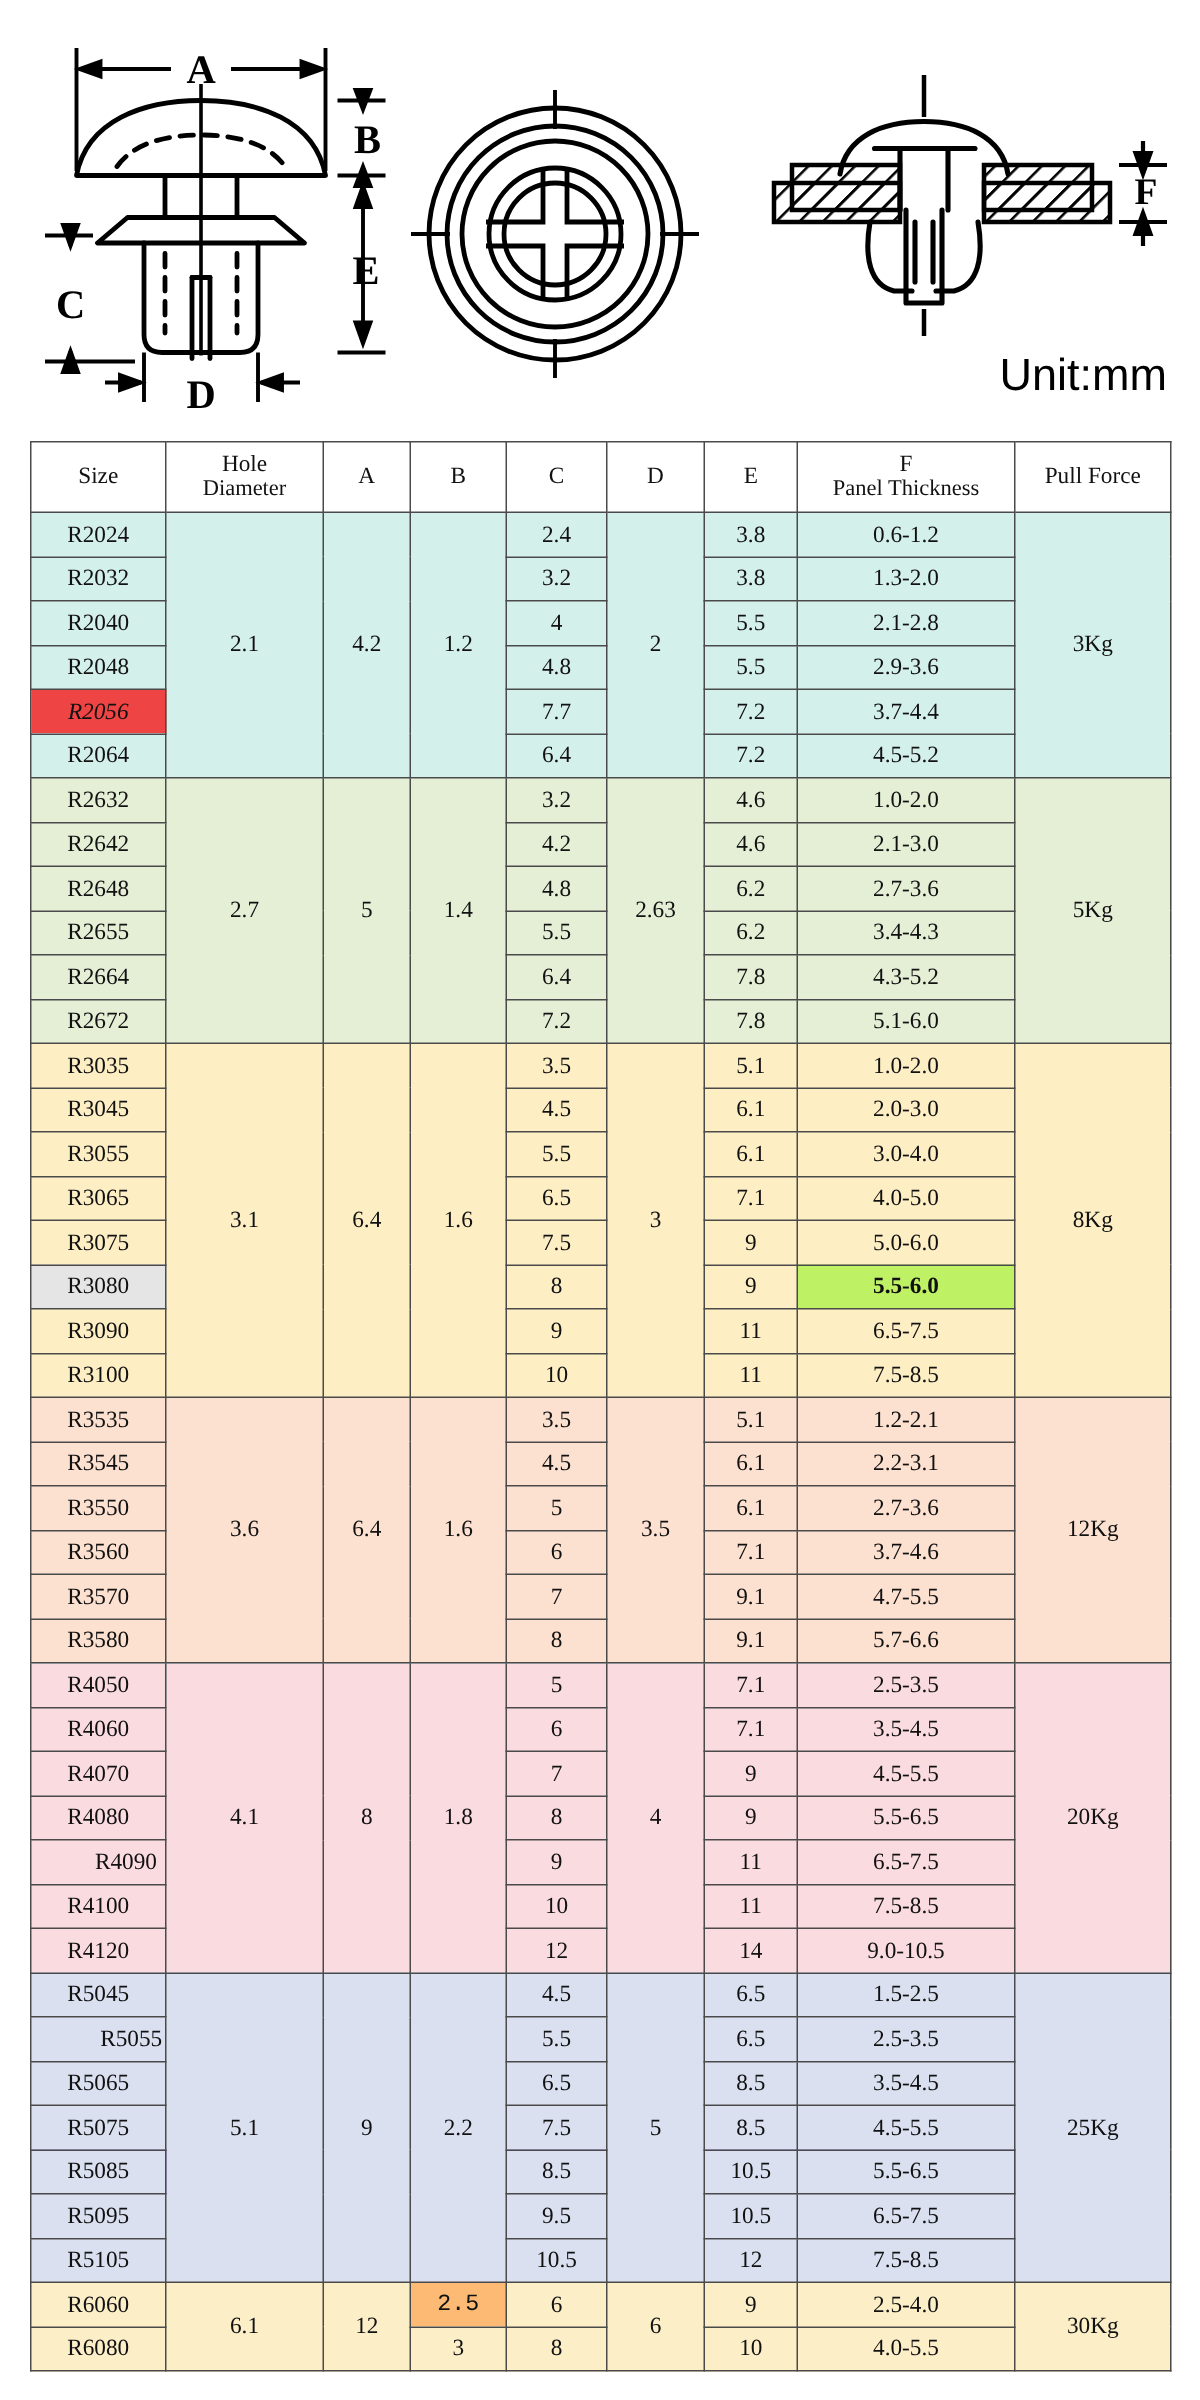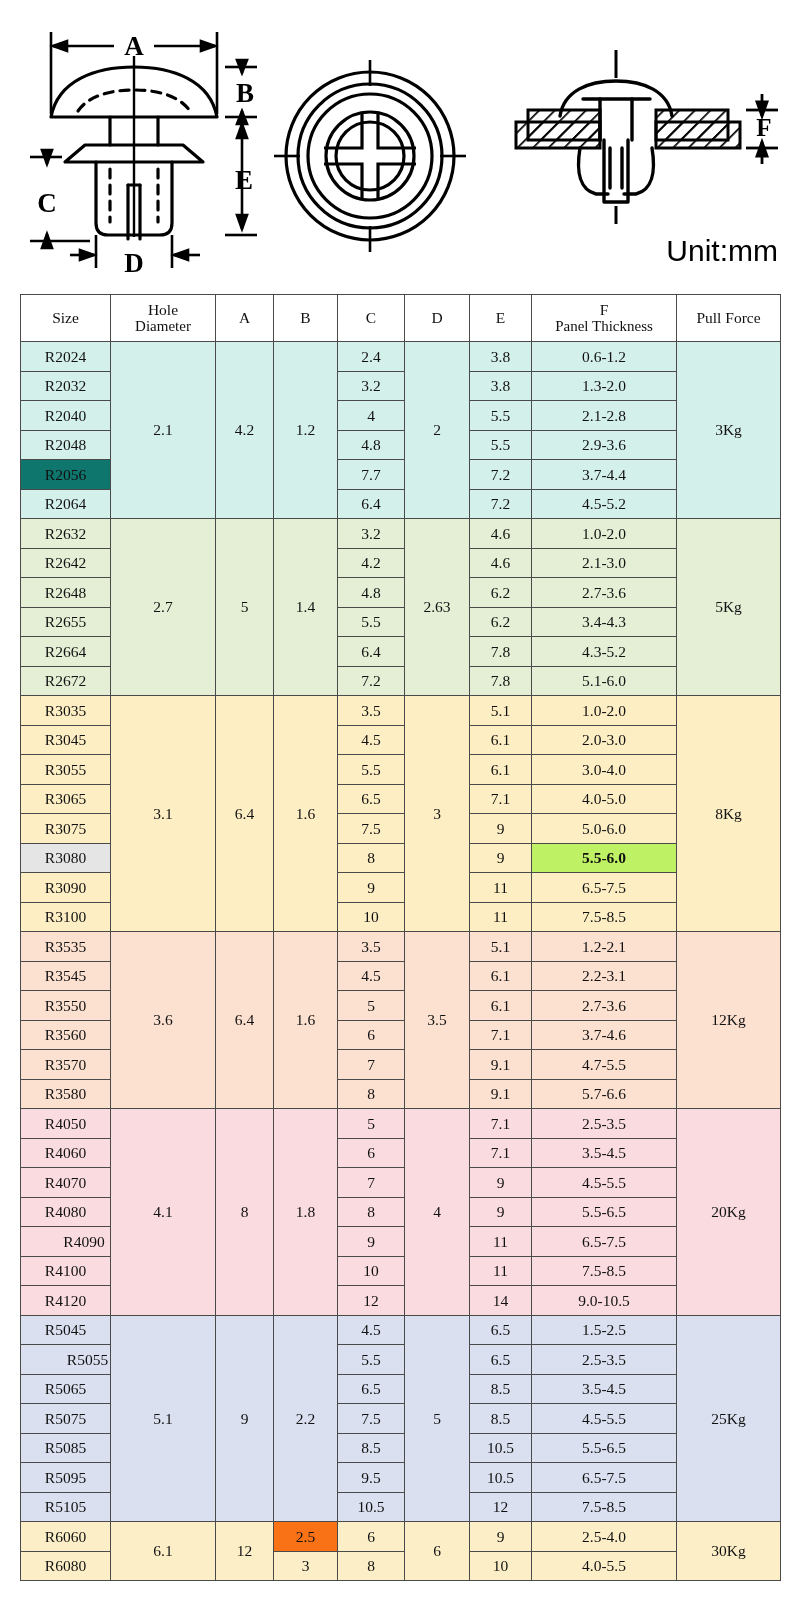--- a/index.html
+++ b/index.html
@@ -317,21 +317,21 @@
             <td style="background:#d4f0ea;">5.5</td>
             <td style="background:#d4f0ea;">2.1-2.8</td>
           </tr>
           <tr style="background:#d4f0ea;">
             <td style="background:#d4f0ea;">R2048</td>
             <td style="background:#d4f0ea;">4.8</td>
             <td style="background:#d4f0ea;">5.5</td>
             <td style="background:#d4f0ea;">2.9-3.6</td>
           </tr>
           <tr style="background:#d4f0ea;">
-            <td style="background:#0f766e;">R2056</td>
+            <td style="background:#ef4444;font-style:italic;">R2056</td>
             <td style="background:#d4f0ea;">7.7</td>
             <td style="background:#d4f0ea;">7.2</td>
             <td style="background:#d4f0ea;">3.7-4.4</td>
           </tr>
           <tr style="background:#d4f0ea;">
             <td style="background:#d4f0ea;">R2064</td>
             <td style="background:#d4f0ea;">6.4</td>
             <td style="background:#d4f0ea;">7.2</td>
             <td style="background:#d4f0ea;">4.5-5.2</td>
           </tr>
@@ -561,21 +561,21 @@
           <tr style="background:#dae0f0;">
             <td style="background:#dae0f0;">R5105</td>
             <td style="background:#dae0f0;">10.5</td>
             <td style="background:#dae0f0;">12</td>
             <td style="background:#dae0f0;">7.5-8.5</td>
           </tr>
           <tr style="background:#fcefc8;">
             <td style="background:#fcefc8;">R6060</td>
             <td class="merged" rowspan="2" style="background:#fcefc8;">6.1</td>
             <td class="merged" rowspan="2" style="background:#fcefc8;">12</td>
-            <td style="background:#f97316;">2.5</td>
+            <td style="background:#fdba74;font-family:Liberation Mono, monospace;">2.5</td>
             <td style="background:#fcefc8;">6</td>
             <td class="merged" rowspan="2" style="background:#fcefc8;">6</td>
             <td style="background:#fcefc8;">9</td>
             <td style="background:#fcefc8;">2.5-4.0</td>
             <td class="merged" rowspan="2" style="background:#fcefc8;">30Kg</td>
           </tr>
           <tr style="background:#fcefc8;">
             <td style="background:#fcefc8;">R6080</td>
             <td style="background:#fcefc8;">3</td>
             <td style="background:#fcefc8;">8</td>

